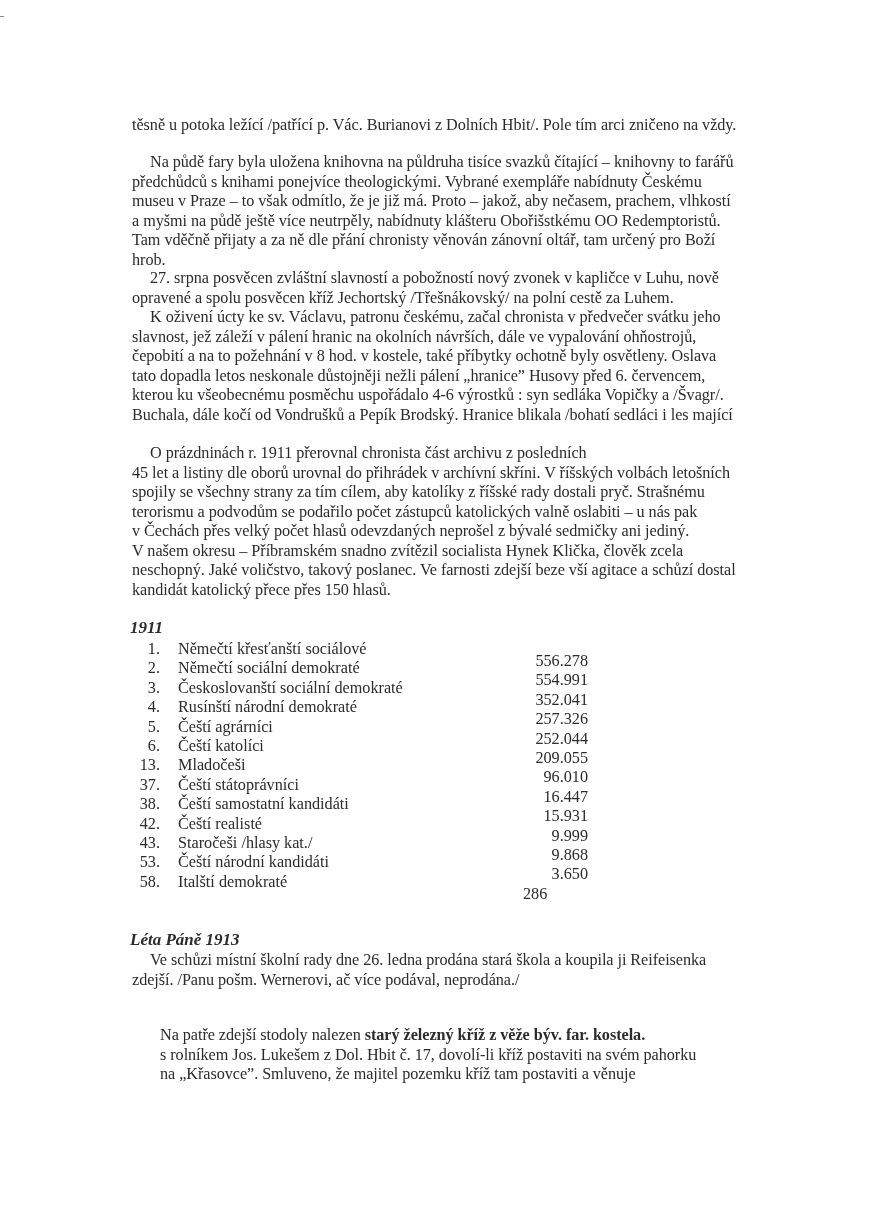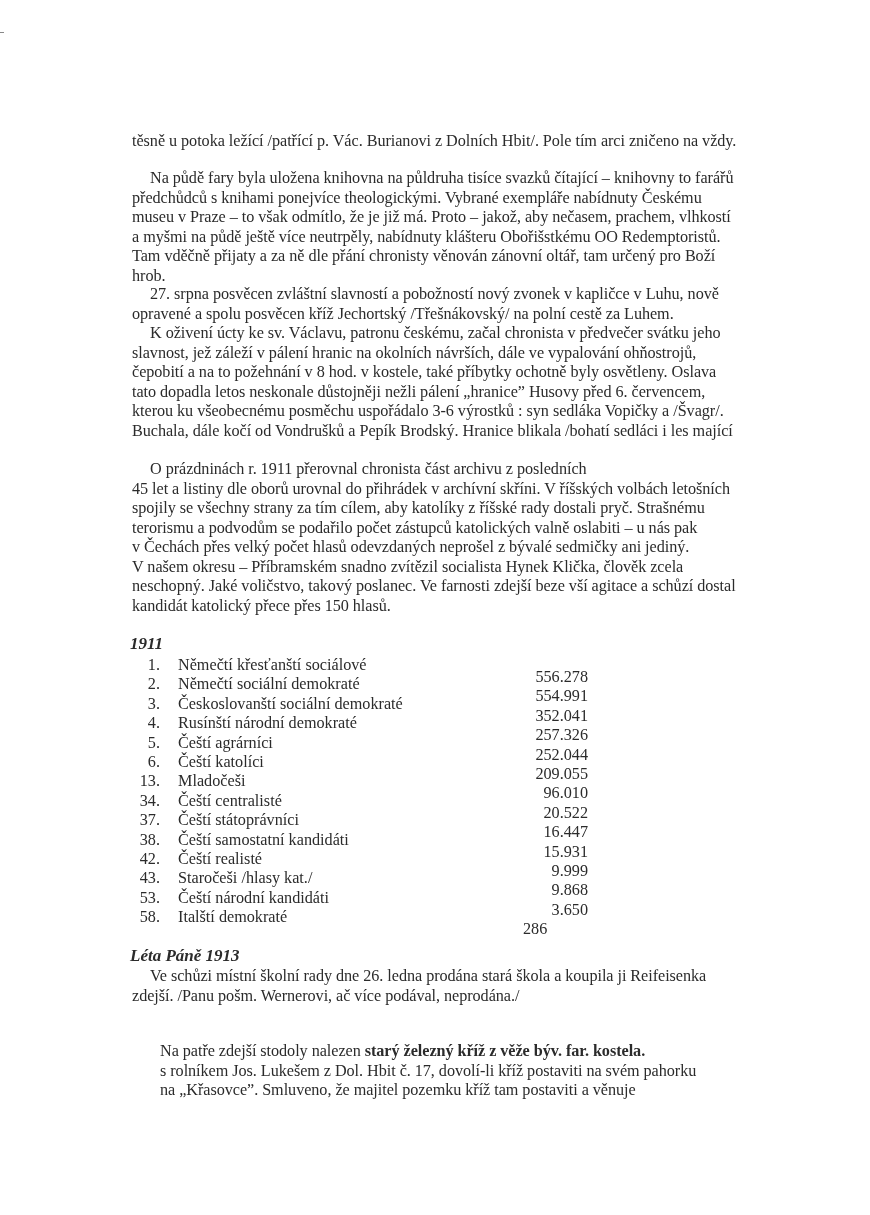--- a/index.html
+++ b/index.html
@@ -19,21 +19,21 @@
       position: absolute;
       left: 0;
       top: 15px;
       width: 4px;
       height: 1px;
       background: #888;
     }
     .page {
       position: absolute;
       left: 0;
-      top: 17px;
+      top: 1px;
       width: 870px;
       height: 1105px;
     }
     .text {
       position: absolute;
       left: 132px;
       width: 700px;
       font-size: 16.2px;
       line-height: 19.5px;
       letter-spacing: -0.05px;
@@ -116,21 +116,21 @@
   <div class="text" style="top:268px;">
     <span class="line indent">27. srpna posvěcen zvláštní slavností a pobožností nový zvonek v kapličce v Luhu, nově</span>
     <span class="line">opravené a spolu posvěcen kříž Jechortský /Třešnákovský/ na polní cestě za Luhem.</span>
   </div>
 
   <div class="text" style="top:307px;">
     <span class="line indent">K oživení úcty ke sv. Václavu, patronu českému, začal chronista v předvečer svátku jeho</span>
     <span class="line">slavnost, jež záleží v pálení hranic na okolních návrších, dále ve vypalování ohňostrojů,</span>
     <span class="line">čepobití a na to požehnání v 8 hod. v kostele, také příbytky ochotně byly osvětleny. Oslava</span>
     <span class="line">tato dopadla letos neskonale důstojněji nežli pálení „hranice” Husovy před 6. červencem,</span>
-    <span class="line">kterou ku všeobecnému posměchu uspořádalo 3-6 výrostků : syn sedláka Vopičky a /Švagr/.</span>
+    <span class="line">kterou ku všeobecnému posměchu uspořádalo 4-6 výrostků : syn sedláka Vopičky a /Švagr/.</span>
     <span class="line">Buchala, dále kočí od Vondrušků a Pepík Brodský. Hranice blikala /bohatí sedláci i les mající</span>
   </div>
 
   <div class="text" style="top:443px;">
     <span class="line indent">O prázdninách r. 1911 přerovnal chronista část archivu z posledních</span>
     <span class="line">45 let a listiny dle oborů urovnal do přihrádek v archívní skříni. V říšských volbách letošních</span>
     <span class="line">spojily se všechny strany za tím cílem, aby katolíky z říšské rady dostali pryč. Strašnému</span>
     <span class="line">terorismu a podvodům se podařilo počet zástupců katolických valně oslabiti – u nás pak</span>
     <span class="line">v Čechách přes velký počet hlasů odevzdaných neprošel z bývalé sedmičky ani jediný.</span>
     <span class="line">V našem okresu – Příbramském snadno zvítězil socialista Hynek Klička, člověk zcela</span>
@@ -170,25 +170,20 @@
       <span class="num">6.</span>
       <span class="party">Čeští katolíci</span>
       <span class="votes">209.055</span>
     </div>
     <div class="row">
       <span class="num">13.</span>
       <span class="party">Mladočeši</span>
       <span class="votes">96.010</span>
     </div>
     <div class="row">
-      <span class="num">34.</span>
-      <span class="party">Čeští centralisté</span>
-      <span class="votes">20.522</span>
-    </div>
-    <div class="row">
       <span class="num">37.</span>
       <span class="party">Čeští státoprávníci</span>
       <span class="votes">16.447</span>
     </div>
     <div class="row">
       <span class="num">38.</span>
       <span class="party">Čeští samostatní kandidáti</span>
       <span class="votes">15.931</span>
     </div>
     <div class="row">

